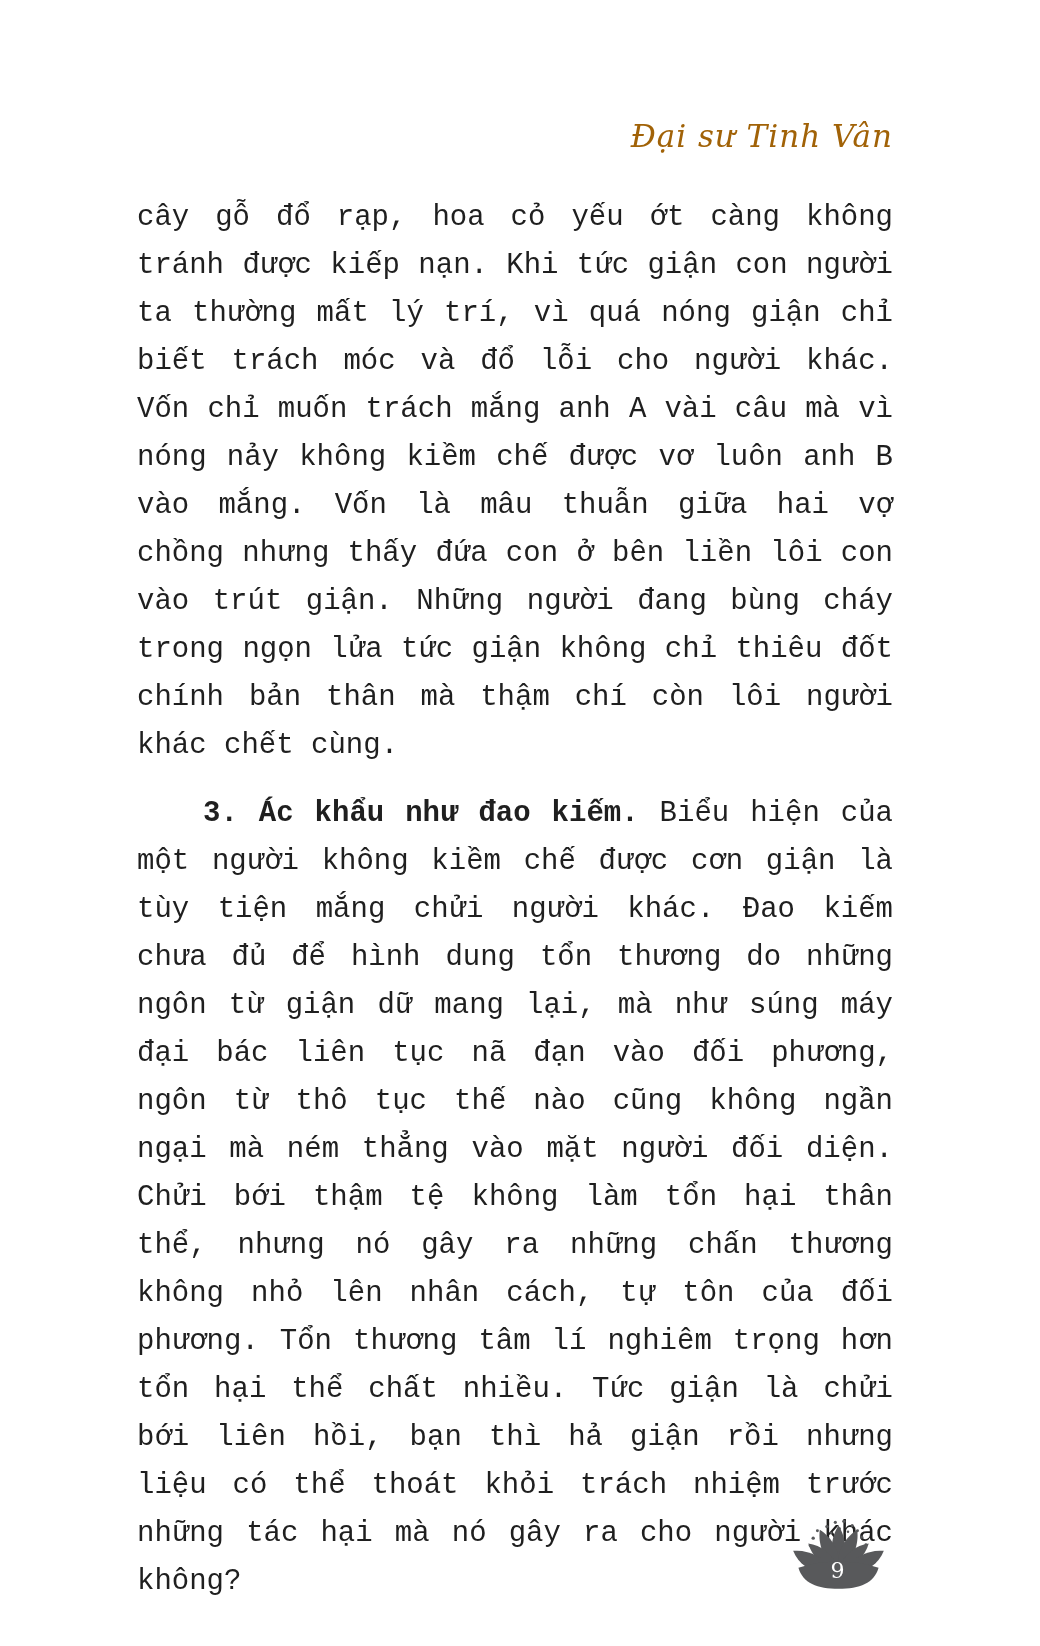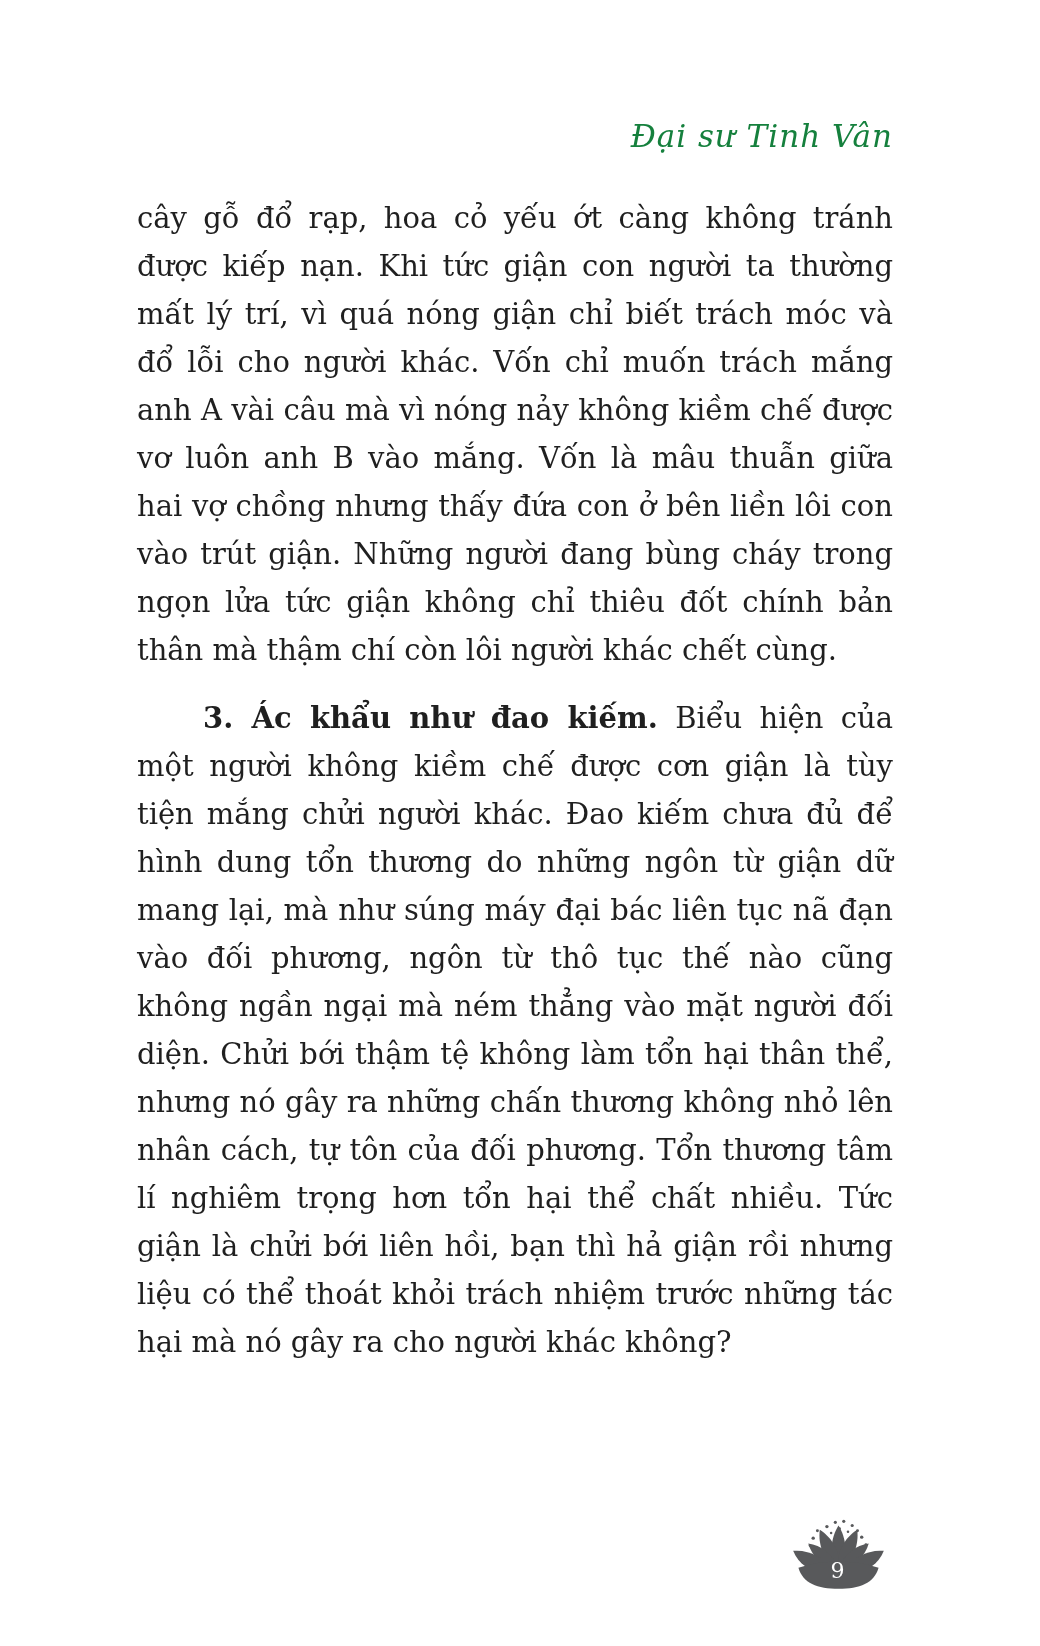--- a/index.html
+++ b/index.html
@@ -17,31 +17,32 @@
     overflow: hidden;
   }
   .running-header {
     position: absolute;
     top: 118px;
     left: 137px;
     width: 756px;
     text-align: right;
     font-size: 31px;
     font-style: italic;
-    color: #15803d;
+    color: #a16207;
     letter-spacing: 1px;
   }
   .body-text {
     position: absolute;
     top: 194px;
     left: 137px;
     width: 756px;
     font-size: 29px;
     line-height: 48px;
     text-align: justify;
+    font-family: Liberation Mono, monospace;
   }
   .body-text p {
     margin: 0;
   }
   .para-2 {
     margin-top: 20px !important;
     text-indent: 66px;
   }
   .para-2 .lead {
     font-weight: bold;

